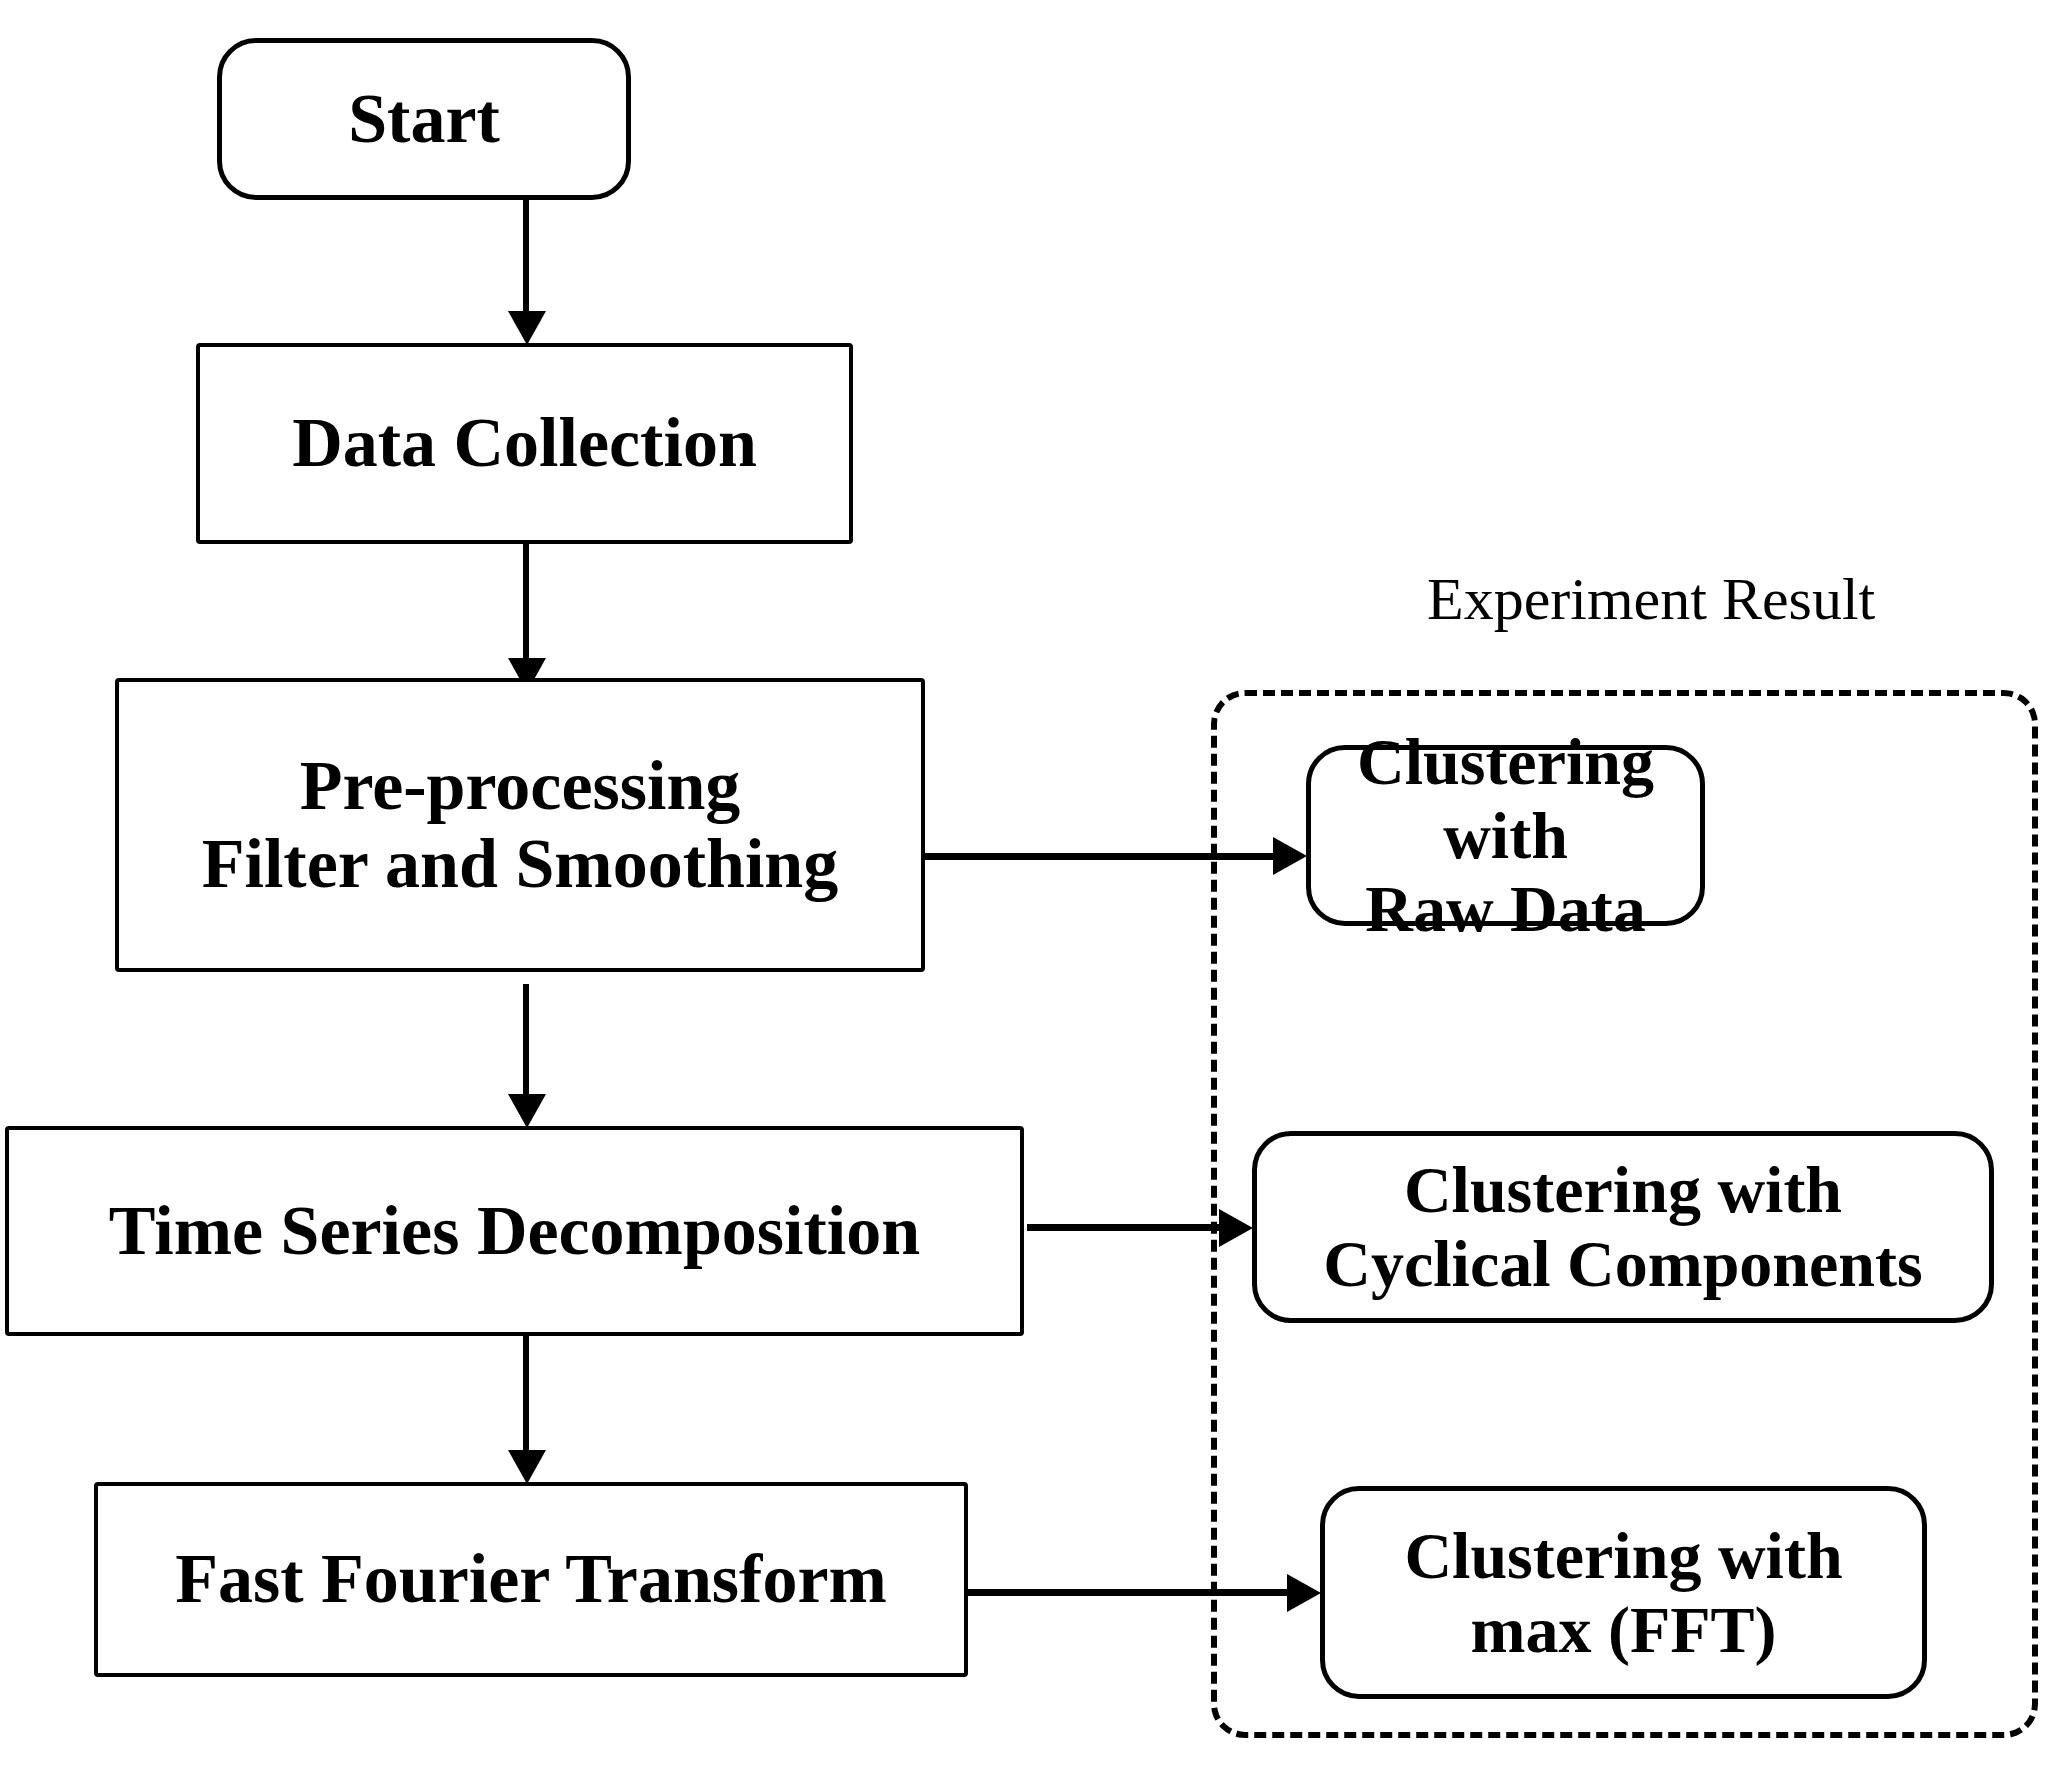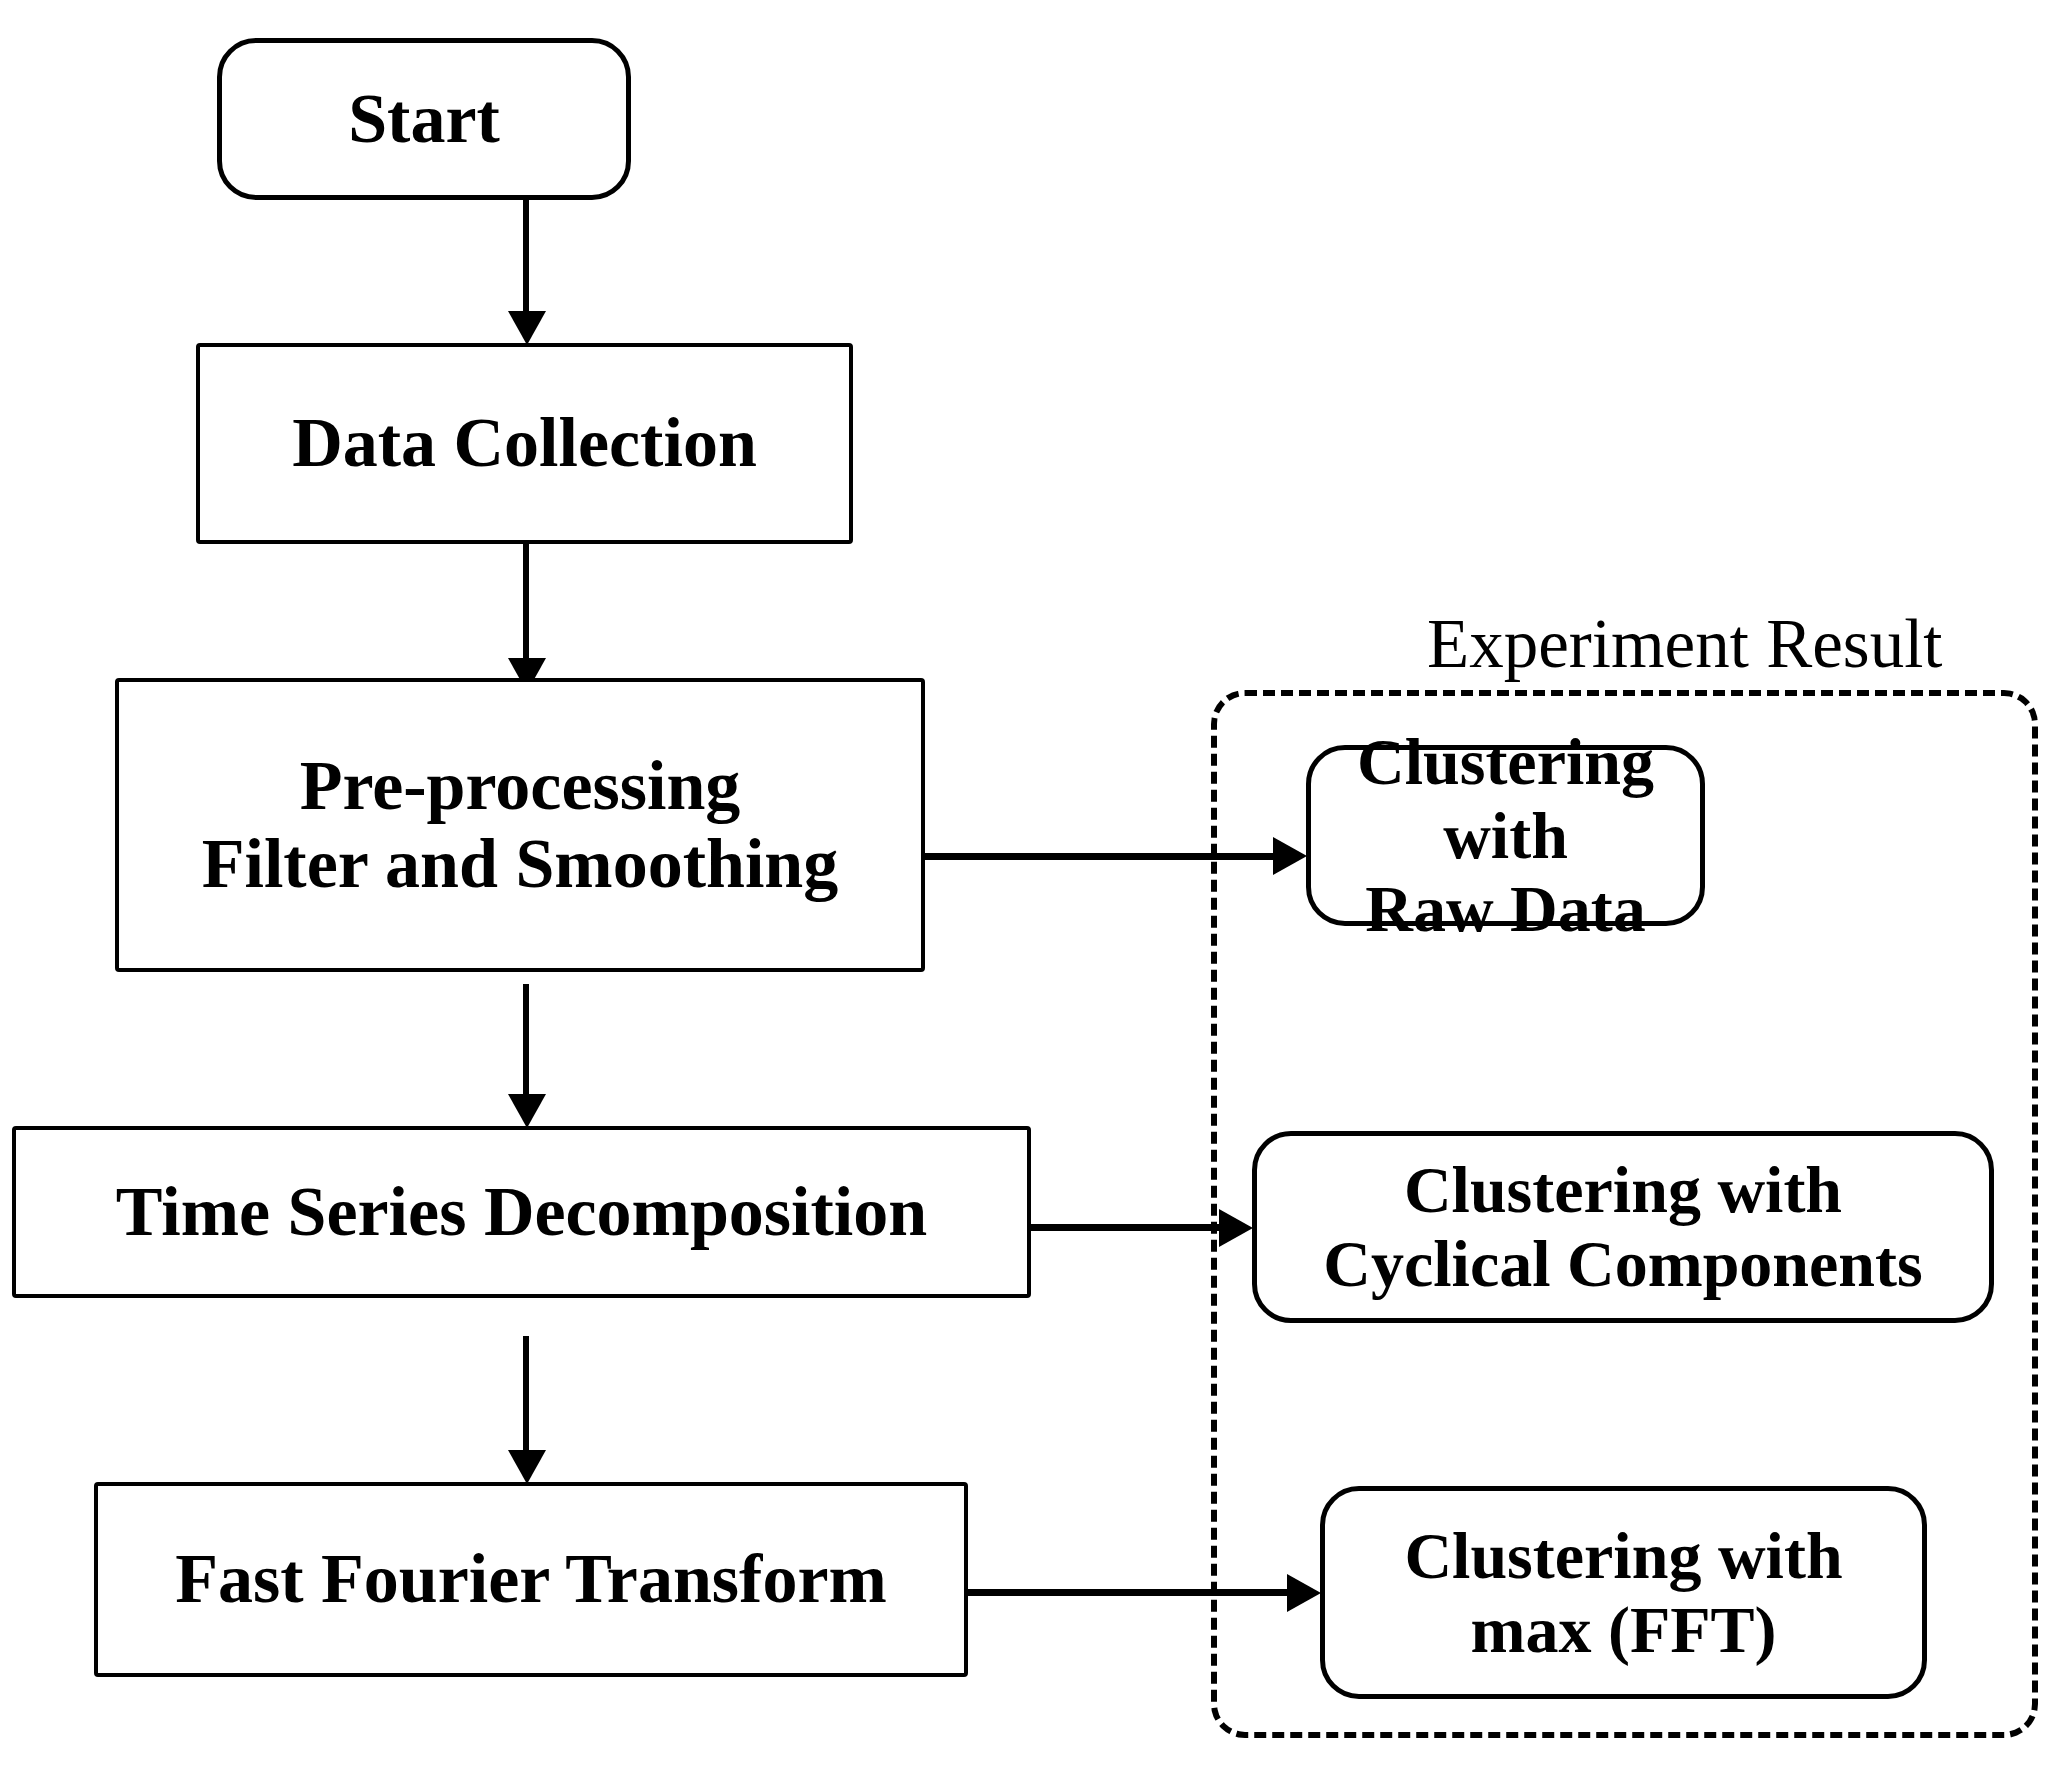--- a/index.html
+++ b/index.html
@@ -78,38 +78,38 @@
     border-bottom: 19px solid transparent;
     border-left: 34px solid #000000;
     z-index: 2;
   }
 </style>
 </head>
 <body>
 
 <div id="canvas">
 
-  <div class="group-title" style="left:1427px; top:605px; font-size:69px;">Experiment Result</div>
+  <div class="group-title" style="left:1427px; top:565px; font-size:60px;">Experiment Result</div>
 
   <div class="group-frame" style="left:1211px; top:690px; width:827px; height:1048px;"></div>
 
   <div class="node round" style="left:217px; top:38px; width:414px; height:162px; font-size:70px;">
     <span class="lbl">Start</span>
   </div>
 
   <div class="node rect" style="left:196px; top:343px; width:657px; height:201px; font-size:70px;">
     <span class="lbl">Data Collection</span>
   </div>
 
   <div class="node rect" style="left:115px; top:678px; width:810px; height:294px; font-size:70px;">
     <span class="lbl">Pre-processing
 Filter and Smoothing</span>
   </div>
 
-  <div class="node rect" style="left:12px; top:1126px; width:1019px; height:172px; font-size:70px;">
+  <div class="node rect" style="left:5px; top:1126px; width:1019px; height:210px; font-size:70px;">
     <span class="lbl">Time Series Decomposition</span>
   </div>
 
   <div class="node rect" style="left:94px; top:1482px; width:874px; height:195px; font-size:70px;">
     <span class="lbl">Fast Fourier Transform</span>
   </div>
 
   <div class="node round" style="left:1306px; top:745px; width:399px; height:181px; font-size:66px;">
     <span class="lbl">Clustering with
 Raw Data</span>

